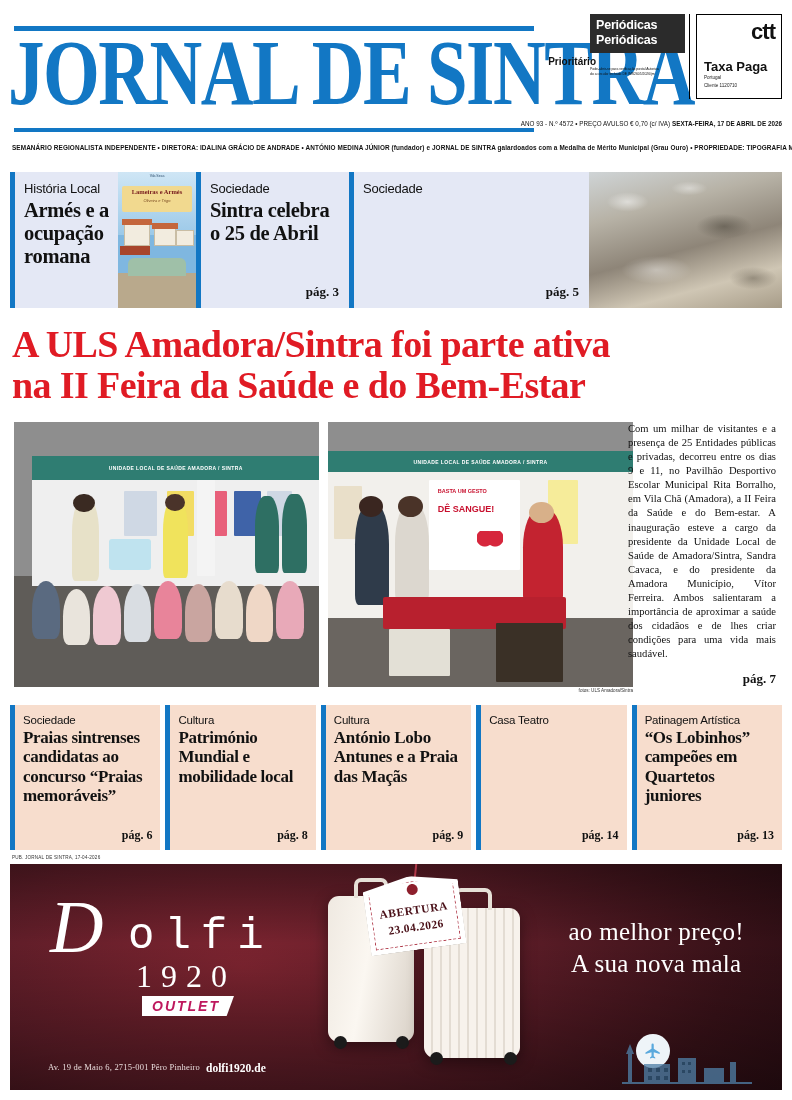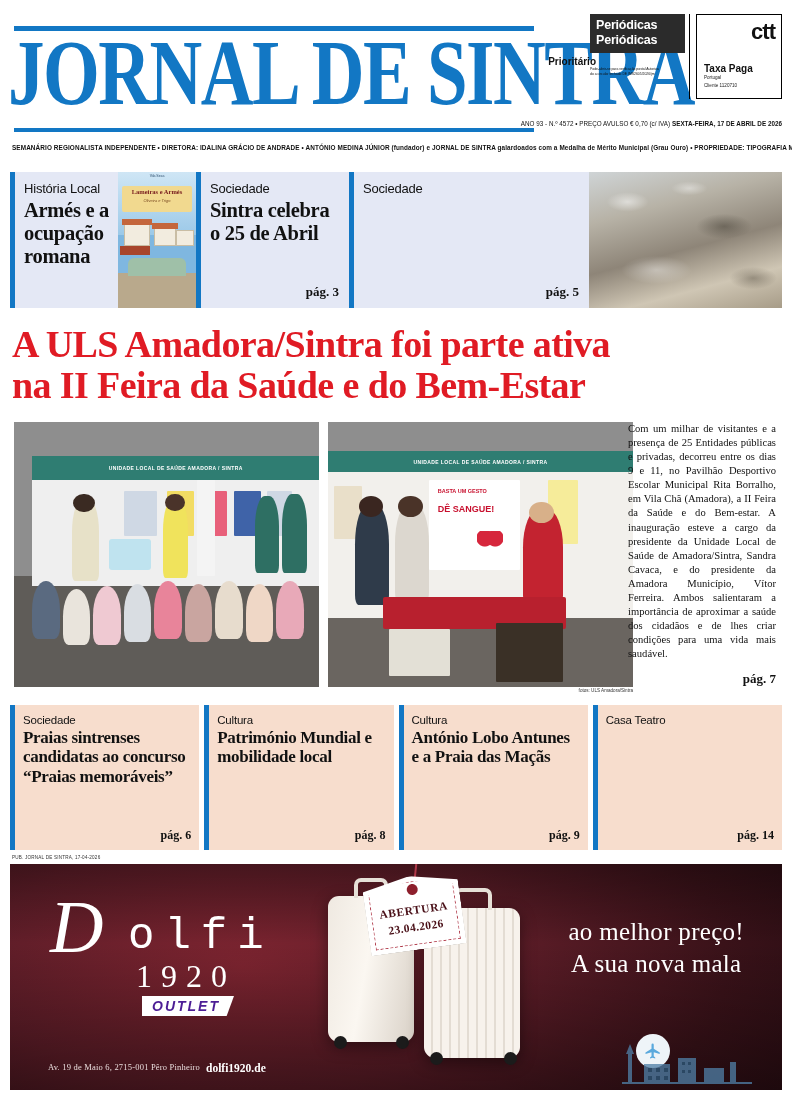--- a/index.html
+++ b/index.html
@@ -42,21 +42,21 @@
   .postal-fine {
     margin-top:14px; font-size:3.4px; line-height:1.55; color:#111; width:70px;
     word-break: break-all;
   }
   .postal-sep { width:1px; background:#000; align-self:stretch; margin:0 6px 0 4px; }
   .postal-right {
     width:86px; height:85px; border:1px solid #000; position:relative; padding:6px;
   }
   .ctt { text-align:right; font-size:22px; font-weight:700; letter-spacing:-1px; color:#111; line-height:1; }
   .taxa { position:absolute; left:7px; bottom:8px; }
-  .taxa-t { font-size:10px; font-weight:700; color:#111; }
+  .taxa-t { font-size:13px; font-weight:700; color:#111; }
   .taxa-s { font-size:4.6px; color:#222; line-height:1.5; margin-top:1px;}
   .prioritario {
     position:absolute; right:196px; top:56px; font-size:10px; font-weight:700; color:#111;
   }
 
   .issue-line {
     position:absolute; right:10px; top:120px; font-size:6.3px; letter-spacing:.02px;
     color:#111; white-space:nowrap;
   }
   .issue-line .bold { font-weight:700; }
@@ -190,21 +190,21 @@
   }
   .ad-olfi {
     position:absolute; left:118px; top:50px; color:#fff;
     font-family:Liberation Mono, monospace; font-size:44px; letter-spacing:10px; line-height:1;
   }
   .ad-1920 {
     position:absolute; left:126px; top:96px; color:#fff;
     font-family:"Liberation Serif", serif; font-size:32px; letter-spacing:9px; line-height:1;
   }
   .ad-outlet {
-    position:absolute; left:132px; top:132px; background:#fff; color:#4c1d95;
+    position:absolute; left:132px; top:132px; background:#fff; color:#be185d;
     font-weight:700; font-style:italic; font-size:14px; letter-spacing:2px;
     padding:2px 14px 2px 10px;
     clip-path: polygon(0 0, 100% 0, 92% 100%, 0% 100%);
   }
   .ad-addr {
     position:absolute; left:38px; bottom:18px; color:#e9dcdc;
     font-family:"Liberation Serif", serif; font-size:8.5px; letter-spacing:.2px;
   }
   .ad-site {
     position:absolute; left:196px; bottom:16px; color:#fff;
@@ -447,20 +447,27 @@
       </div>
     </div>
 
     <div class="bz">
       <div class="bz-pad">
         <div class="bz-kicker">Casa Teatro</div>
         <div class="bz-page">pág. 14</div>
       </div>
     </div>
 
+    <div class="bz">
+      <div class="bz-pad">
+        <div class="bz-kicker">Patinagem Artística</div>
+        <div class="bz-title">“Os Lobinhos” campeões em Quartetos juniores</div>
+        <div class="bz-page">pág. 13</div>
+      </div>
+    </div>
   </div>
 
   <div class="publine">PUB. JORNAL DE SINTRA, 17-04-2026</div>
 
   <div class="ad">
     <div class="ad-vig"></div>
 
     <div class="ad-d">D</div>
     <div class="ad-olfi">olfi</div>
     <div class="ad-1920">1920</div>

